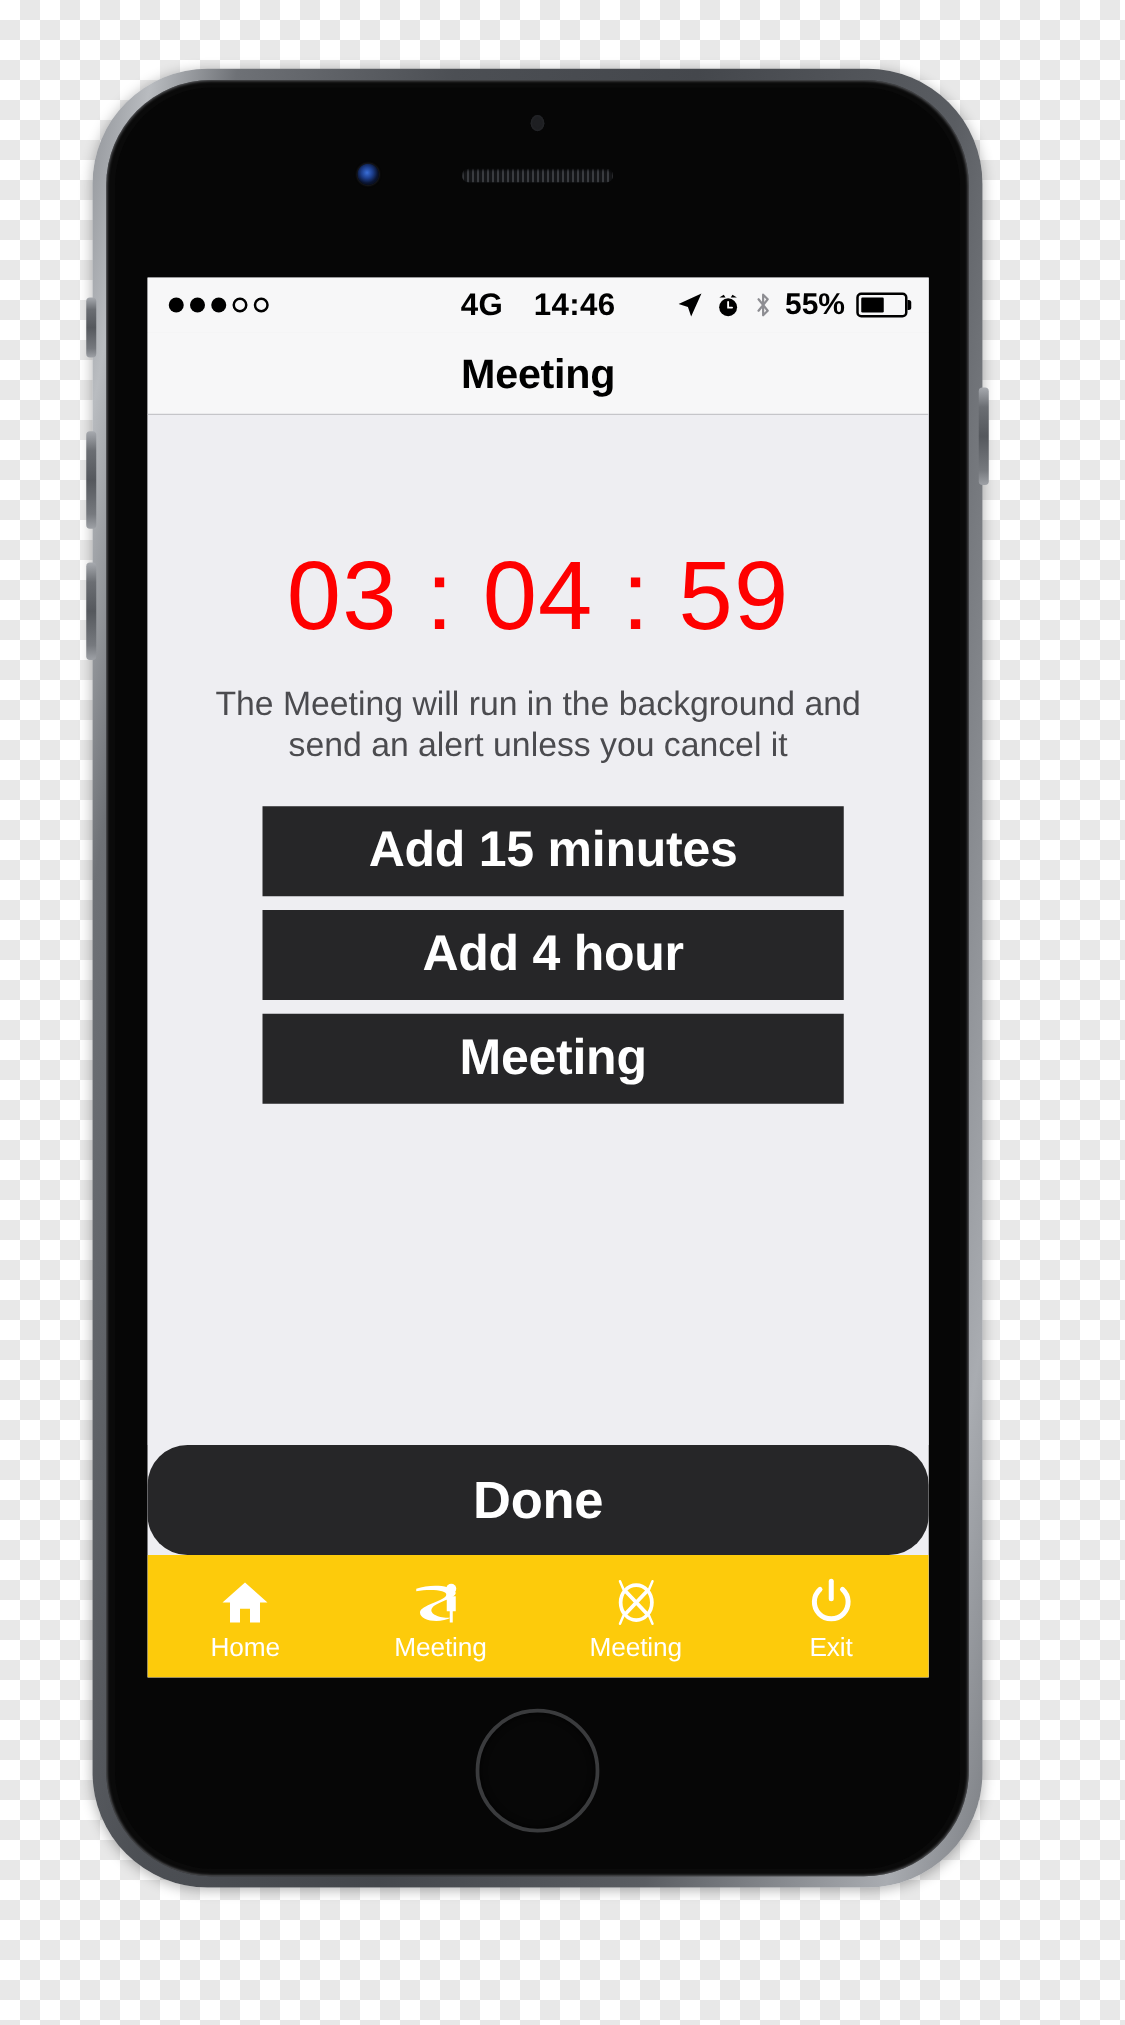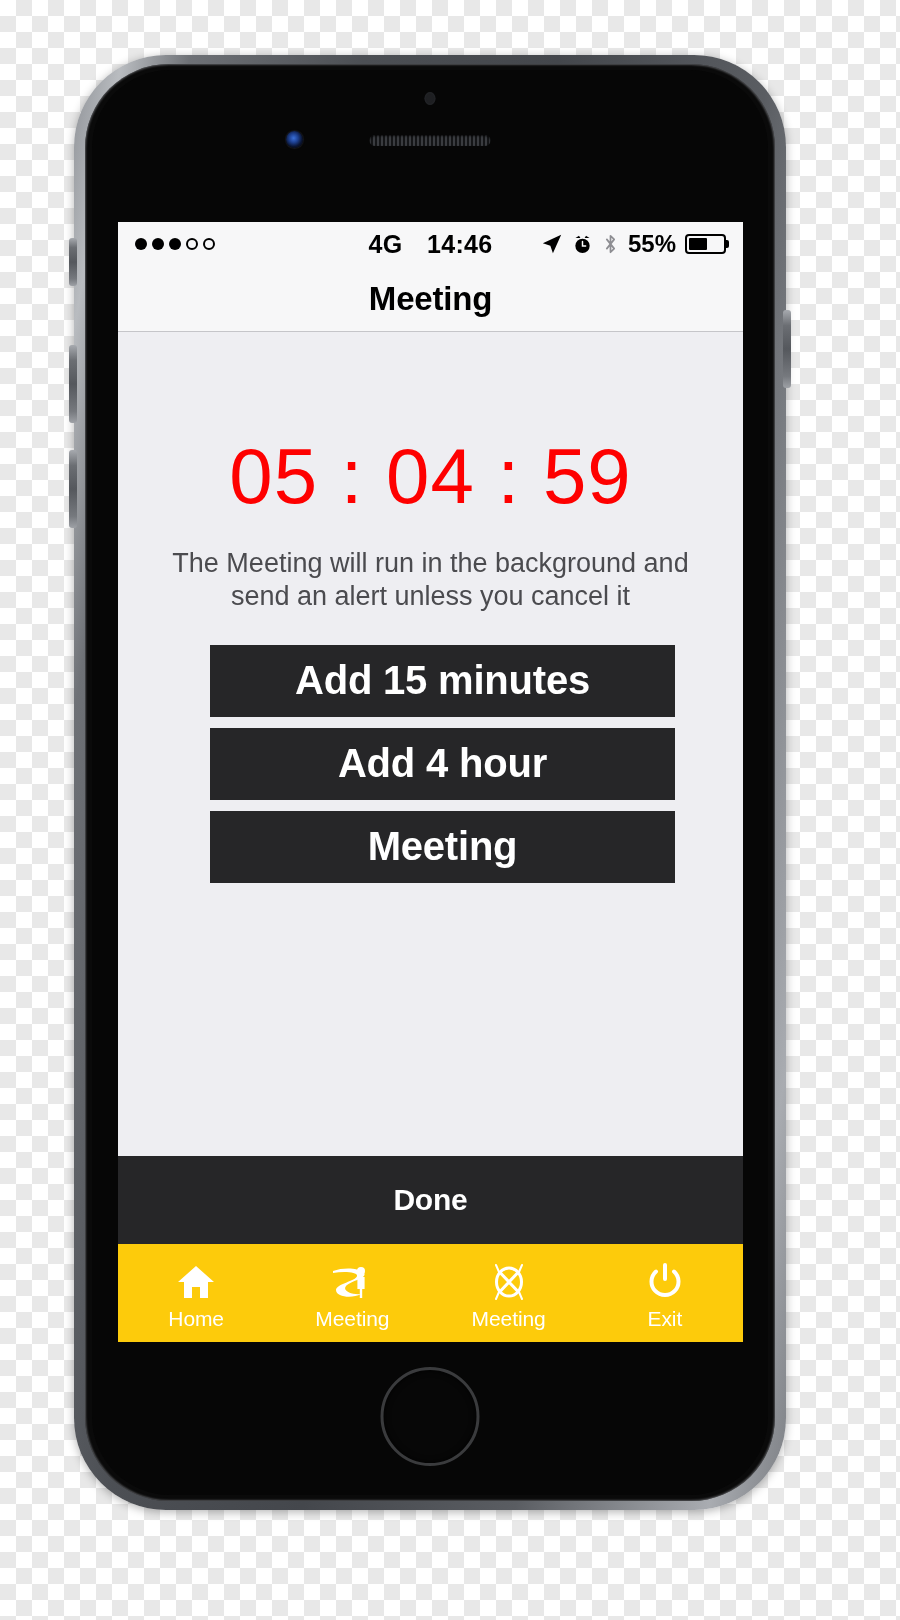--- a/index.html
+++ b/index.html
@@ -260,25 +260,26 @@
   }
 
   
   .done-bar {
     height: 88px;
     background: #262628;
     color: #fff;
     display: flex;
     align-items: center;
     justify-content: center;
-    font-size: 30px;
+    font-size: 42px;
     font-weight: bold;
     flex: none;
     cursor: pointer;
     letter-spacing: -0.2px;
+    border-radius: 32px;
   }
 
   
   .tab-bar {
     height: 98px;
     background: #fdcb0b;
     display: flex;
     flex: none;
     align-items: stretch;
     justify-content: flex-end;
@@ -358,21 +359,21 @@
           <div class="battery-fill" style="width:55%"></div>
         </div>
       </div>
     </div>
 
     <div class="nav-bar">
       <div class="nav-title">Meeting</div>
     </div>
 
     <div class="content">
-      <div class="timer">05 : 04 : 59</div>
+      <div class="timer">03 : 04 : 59</div>
       <div class="description">The Meeting will run in the background and send an alert unless you cancel it</div>
 
       <div class="actions">
         <button class="action-btn">Add 15 minutes</button>
         <button class="action-btn">Add 4 hour</button>
         <button class="action-btn">Meeting</button>
       </div>
     </div>
 
     <div class="done-bar">Done</div>

